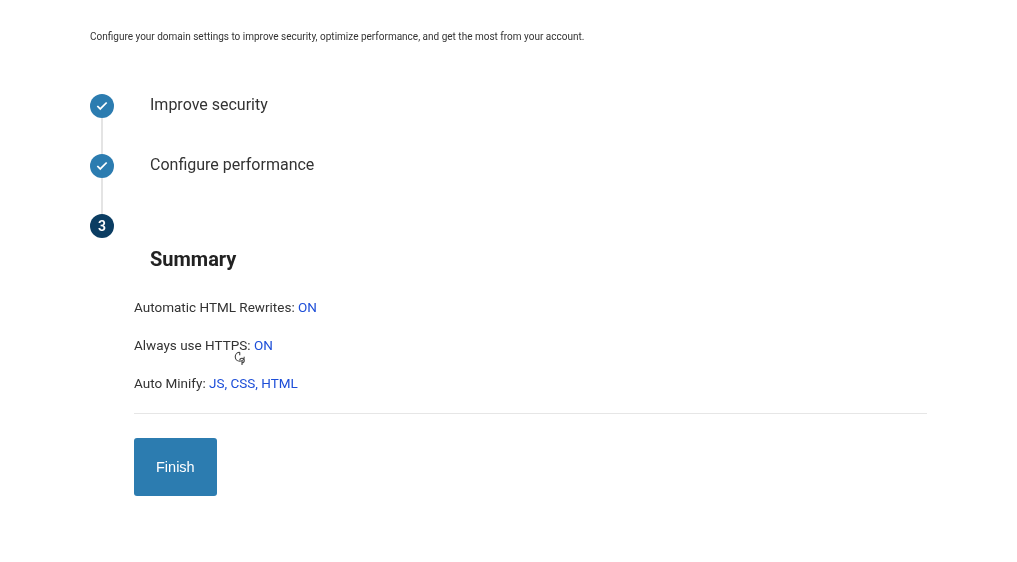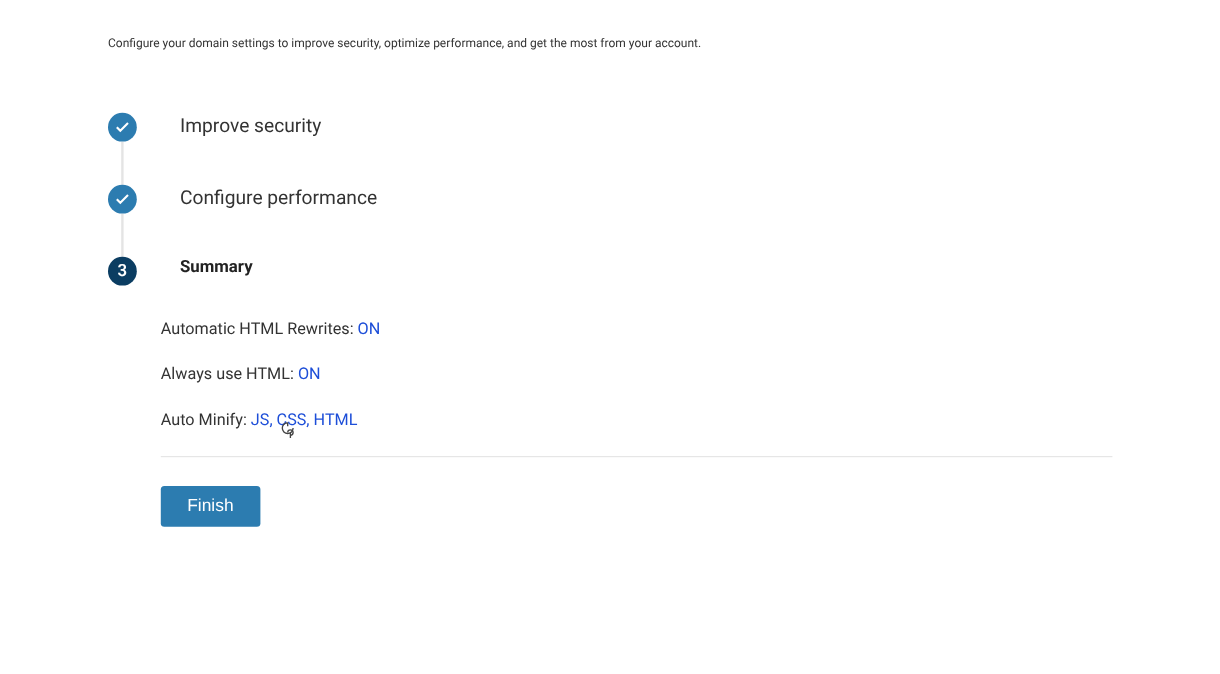--- a/index.html
+++ b/index.html
@@ -76,21 +76,22 @@
       font-size: 14px;
     }
     .step-label {
       font-size: 16px;
       color: #333;
       padding-top: 1px;
     }
     .step-label.active {
       font-weight: 700;
       color: #222;
-      font-size: 14px;
+      font-size: 20px;
+      margin-top: 32px;
     }
     .step-1, .step-2 {
       margin-bottom: 36px;
     }
     .step-3 {
       margin-bottom: 0;
     }
     .summary-body {
       margin-left: 44px;
       margin-top: 28px;
@@ -113,21 +114,21 @@
       margin: 14px 0 24px 44px;
     }
     .finish-btn-wrap {
       margin-left: 44px;
     }
     .finish-btn {
       background: #2c7cb0;
       color: #fff;
       border: none;
       border-radius: 3px;
-      padding: 9px 22px;
+      padding: 21px 22px;
       font-size: 14.5px;
       cursor: pointer;
     }
     .cursor {
       position: absolute;
       left: 233px;
       top: 350px;
       pointer-events: none;
       z-index: 10;
     }
@@ -177,21 +178,21 @@
 
   </div>
 
   <div class="summary-body">
 
     <div class="summary-row">
       <span class="label">Automatic HTML Rewrites: </span><span class="value">ON</span>
     </div>
 
     <div class="summary-row">
-      <span class="label">Always use HTML: </span><span class="value">ON</span>
+      <span class="label">Always use HTTPS: </span><span class="value">ON</span>
     </div>
 
     <div class="summary-row">
       <span class="label">Auto Minify: </span><span class="value">JS, CSS, HTML</span>
     </div>
 
 
   </div>
 
   <hr class="divider">

